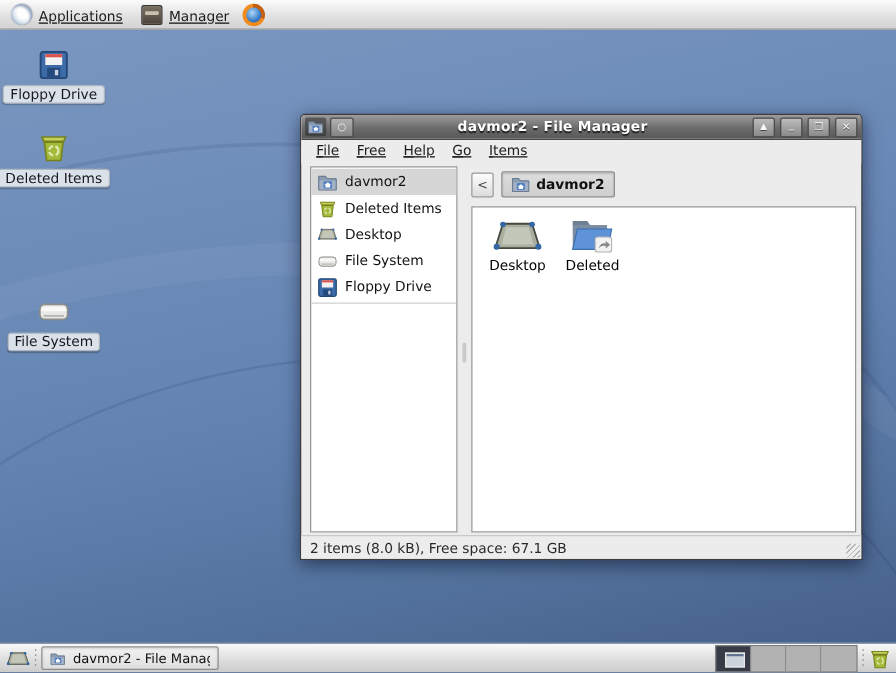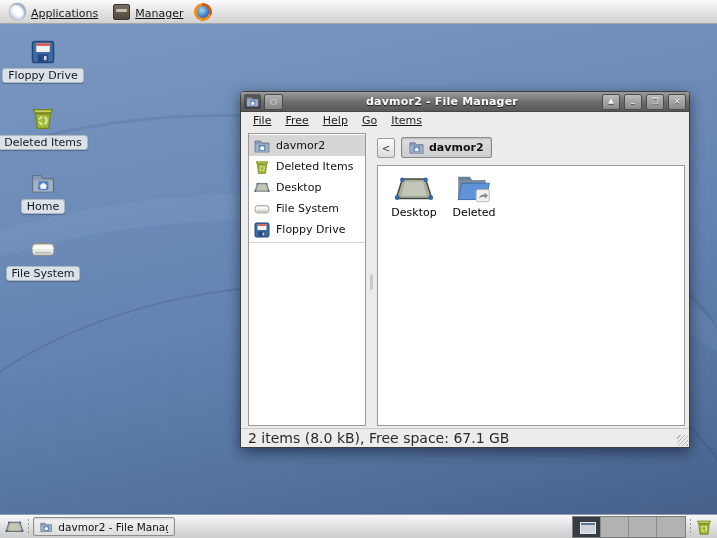--- a/index.html
+++ b/index.html
@@ -82,21 +82,21 @@
   .toolbar{height:27px;flex:0 0 27px;display:flex;align-items:center;gap:6px;padding:1px 0 4px;}
   .btn-back{width:18px;height:20px;border:1px solid #9a9a9a;border-radius:2px;background:linear-gradient(#fdfdfd,#dcdcdc);
     text-align:center;line-height:19px;color:#444;font-size:10px;box-sizing:border-box;}
   .btn-path{height:21px;border:1px solid #8a8a8a;border-radius:2px;background:linear-gradient(#dedede,#cecece);
     display:flex;align-items:center;gap:5px;padding:0 7px;font-weight:bold;color:#111;
     box-shadow:inset 0 1px 2px rgba(0,0,0,.18);box-sizing:border-box;}
   .fileview{flex:1;background:#fff;border:1px solid #989898;padding:7px 10px;display:flex;align-items:flex-start;gap:8px;}
   .file-item{width:52px;display:flex;flex-direction:column;align-items:center;gap:1px;}
   .file-label{font-size:11px;color:#000;white-space:nowrap;}
 
-  .statusbar{height:18px;flex:0 0 18px;display:flex;align-items:center;padding:0 7px;font-size:14px;color:#2a2a2a;
+  .statusbar{height:18px;flex:0 0 18px;display:flex;align-items:center;padding:0 7px;font-size:11px;color:#2a2a2a;
     background:#ececec;border-top:1px solid #c8c8c8;position:relative;}
   .grip{position:absolute;right:1px;bottom:1px;width:11px;height:11px;
     background:repeating-linear-gradient(135deg,transparent 0 2px,#b5b5b5 2px 3px);}
 
   
   .panel-bottom{position:absolute;bottom:0;left:0;width:717px;height:24px;box-sizing:border-box;
     background:linear-gradient(#f9f9f9,#dedede 55%,#cccccc);border-top:1px solid #8f9bb0;
     display:flex;align-items:center;padding:0 4px;gap:4px;z-index:60;}
   .show-desktop{width:20px;height:18px;display:flex;align-items:center;justify-content:center;}
   .p-sep{width:1px;height:16px;background:repeating-linear-gradient(#9a9a9a 0 2px,transparent 2px 4px);}
@@ -177,26 +177,20 @@
         <use href="#sym-floppy"></use>
       </svg>
     <div class="desk-label">Floppy Drive</div>
   </div>
   <div class="desk-icon" style="left:1px;top:81px;">
     <svg width="26" height="26">
         <use href="#sym-trash"></use>
       </svg>
     <div class="desk-label">Deleted Items</div>
   </div>
-  <div class="desk-icon" style="left:1px;top:147px;">
-    <svg width="24" height="24">
-        <use href="#sym-homefolder"></use>
-      </svg>
-    <div class="desk-label">Home</div>
-  </div>
   <div class="desk-icon" style="left:1px;top:212px;">
     <svg width="26" height="26">
         <use href="#sym-drive"></use>
       </svg>
     <div class="desk-label">File System</div>
   </div>
 
   <div class="window">
     <div class="titlebar">
       <div class="tb-appicon">

